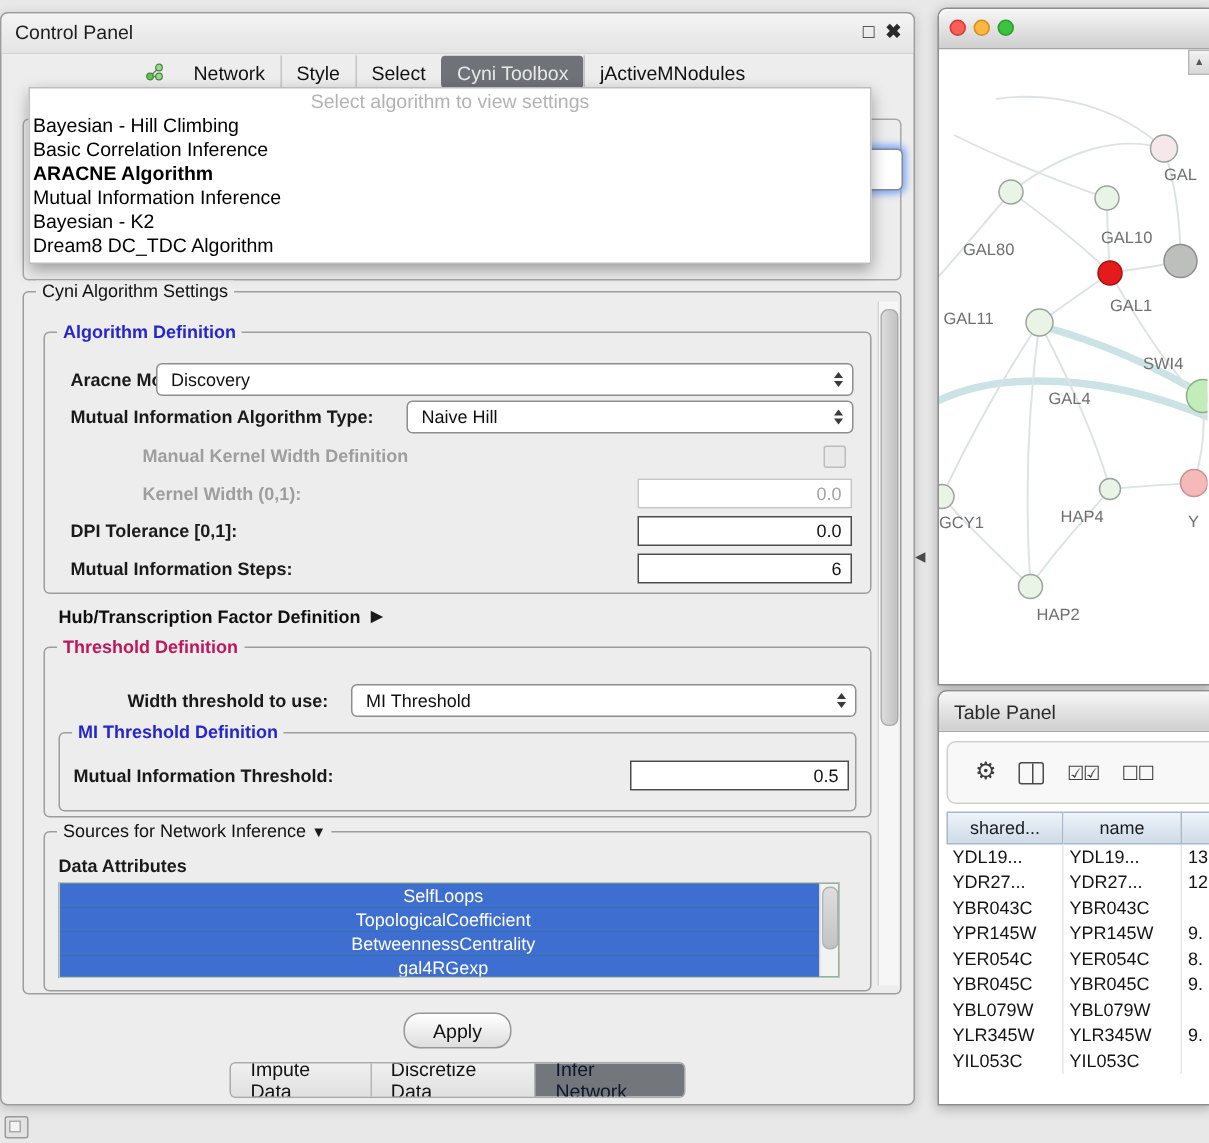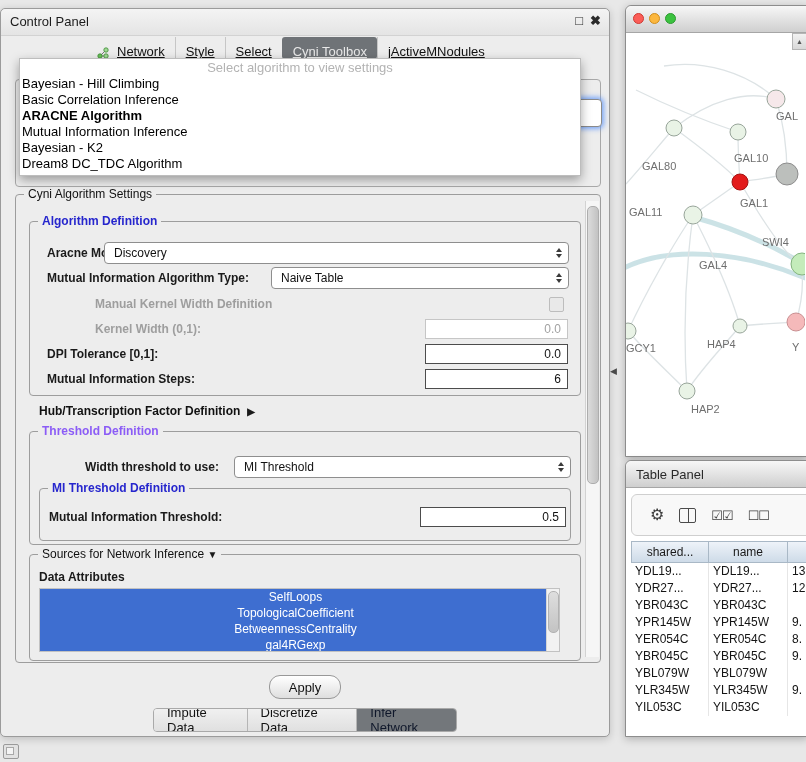--- a/index.html
+++ b/index.html
@@ -10,41 +10,41 @@
   #control-panel{position:absolute;left:0;top:8px;width:608px;height:727px;background:#ededed;
     border:1px solid #9b9b9b;border-radius:5px;box-shadow:0 2px 8px rgba(0,0,0,.18);}
   .cp-titlebar{position:absolute;left:0;top:0;width:100%;height:26px;
     background:linear-gradient(#f4f4f4,#e4e4e4);border-bottom:1px solid #d2d2d2;border-radius:5px 5px 0 0;}
   .cp-title{position:absolute;left:9px;top:5px;font-size:13px;color:#1c1c1c;}
   .cp-btn{position:absolute;top:4px;font-size:13px;color:#2a2a2a;cursor:default;}
   .cp-float{right:26px;}
   .cp-close{right:8px;font-weight:bold;}
 
   .tabbar{position:absolute;left:86px;top:28px;height:22px;display:flex;align-items:stretch;font-size:13px;}
-  .tab{display:flex;align-items:flex-end;gap:8px;padding:0 10px;border-left:1px solid #c6c6c6;color:#111;text-decoration:underline;}
+  .tab{display:flex;align-items:center;gap:20px;padding:0 10px;border-left:1px solid #c6c6c6;color:#111;}
   .tab:first-child{border-left:none;}
   .tab.sel{background:#6f7377;color:#e9e9e9;border-radius:3px;border-left-color:transparent;}
 
   
   .ghost-group{position:absolute;left:14px;top:70px;width:584px;height:106px;border:1px solid #a8a8a8;border-radius:4px;background:#ededed;z-index:1;}
   .combo-fragment{position:absolute;left:566px;top:90px;width:33px;height:26px;background:#fff;border:1px solid #8a8a8a;
     border-radius:4px;box-shadow:0 0 5px 2px rgba(95,150,250,.8);z-index:2;}
 
   
   .algo-menu{position:absolute;left:18px;top:49px;width:560px;background:#fff;border:1px solid #bdbdbd;
     box-shadow:0 4px 10px rgba(0,0,0,.35);z-index:10;padding:1px 0 3px 0;}
   .algo-placeholder{height:16px;line-height:16px;text-align:center;color:#b3b3b3;font-size:13px;}
   .algo-item{height:16px;line-height:16px;padding-left:2px;font-size:13px;color:#000;}
   .algo-item.sel{font-weight:bold;}
 
   
   .group{position:absolute;border:1px solid #9d9d9d;border-radius:4px;z-index:3;}
   .legend{position:absolute;top:-8px;left:8px;background:#ededed;padding:0 4px;font-size:12px;color:#111;white-space:nowrap;}
   .legend.blue{color:#2626cd;font-weight:bold;}
-  .legend.green{color:#8b5cf6;font-weight:bold;}
+  .legend.green{color:#be185d;font-weight:bold;}
 
   .lbl{position:absolute;font-size:12px;font-weight:bold;color:#1a1a1a;white-space:nowrap;z-index:4;}
   .lbl.dis{color:#9e9e9e;padding-left:48px;}
 
   .combo{position:absolute;height:22px;background:#fff;border:1px solid #8e8e8e;border-radius:4px;
     font-size:12px;color:#111;display:flex;align-items:center;padding:0 20px 0 9px;box-sizing:border-box;z-index:4;}
   .spin{position:absolute;right:6px;top:50%;transform:translateY(-50%);display:flex;flex-direction:column;gap:2px;}
   .spin i{display:block;width:0;height:0;border-left:3.5px solid transparent;border-right:3.5px solid transparent;}
   .spin i.up{border-bottom:4px solid #3a3a3a;}
   .spin i.dn{border-top:4px solid #3a3a3a;}
@@ -185,21 +185,21 @@
     <div class="combo" style="left:103px;top:233px;width:465px;">
       <span>Discovery</span>
       <span class="spin">
           <i class="up"></i>
           <i class="dn"></i>
         </span>
     </div>
 
     <span class="lbl" style="left:46px;top:262px;">Mutual Information Algorithm Type:</span>
     <div class="combo" style="left:270px;top:258px;width:298px;">
-      <span>Naive Table</span>
+      <span>Naive Hill</span>
       <span class="spin">
           <i class="up"></i>
           <i class="dn"></i>
         </span>
     </div>
 
     <span class="lbl dis" style="left:46px;top:288px;">Manual Kernel Width Definition</span>
     <div class="chk" style="left:548px;top:288px;"></div>
 
     <span class="lbl dis" style="left:46px;top:313px;">Kernel Width (0,1):</span>

